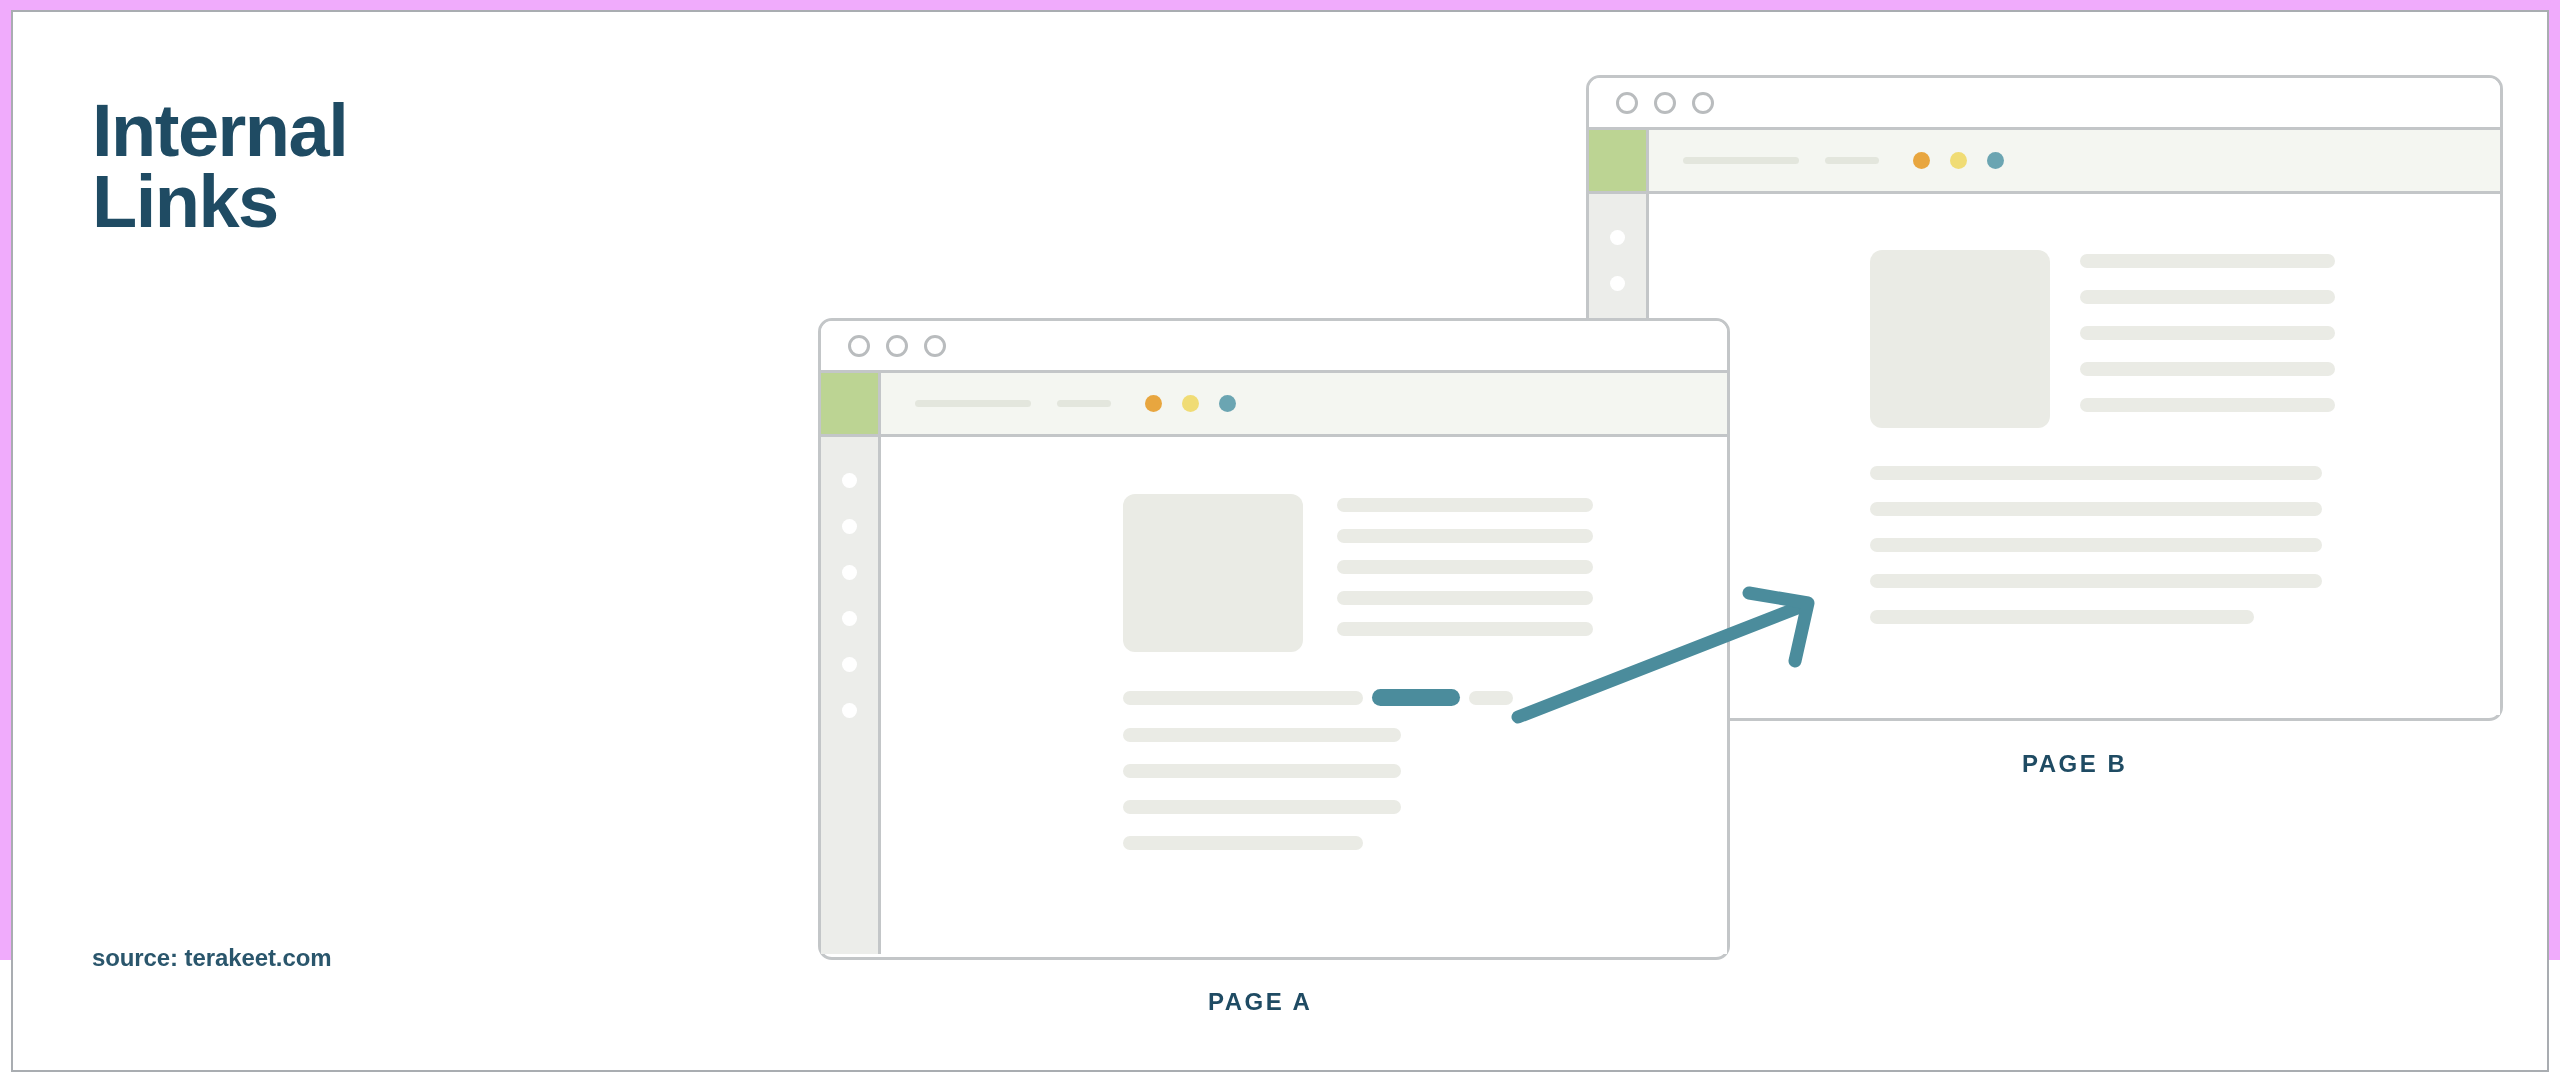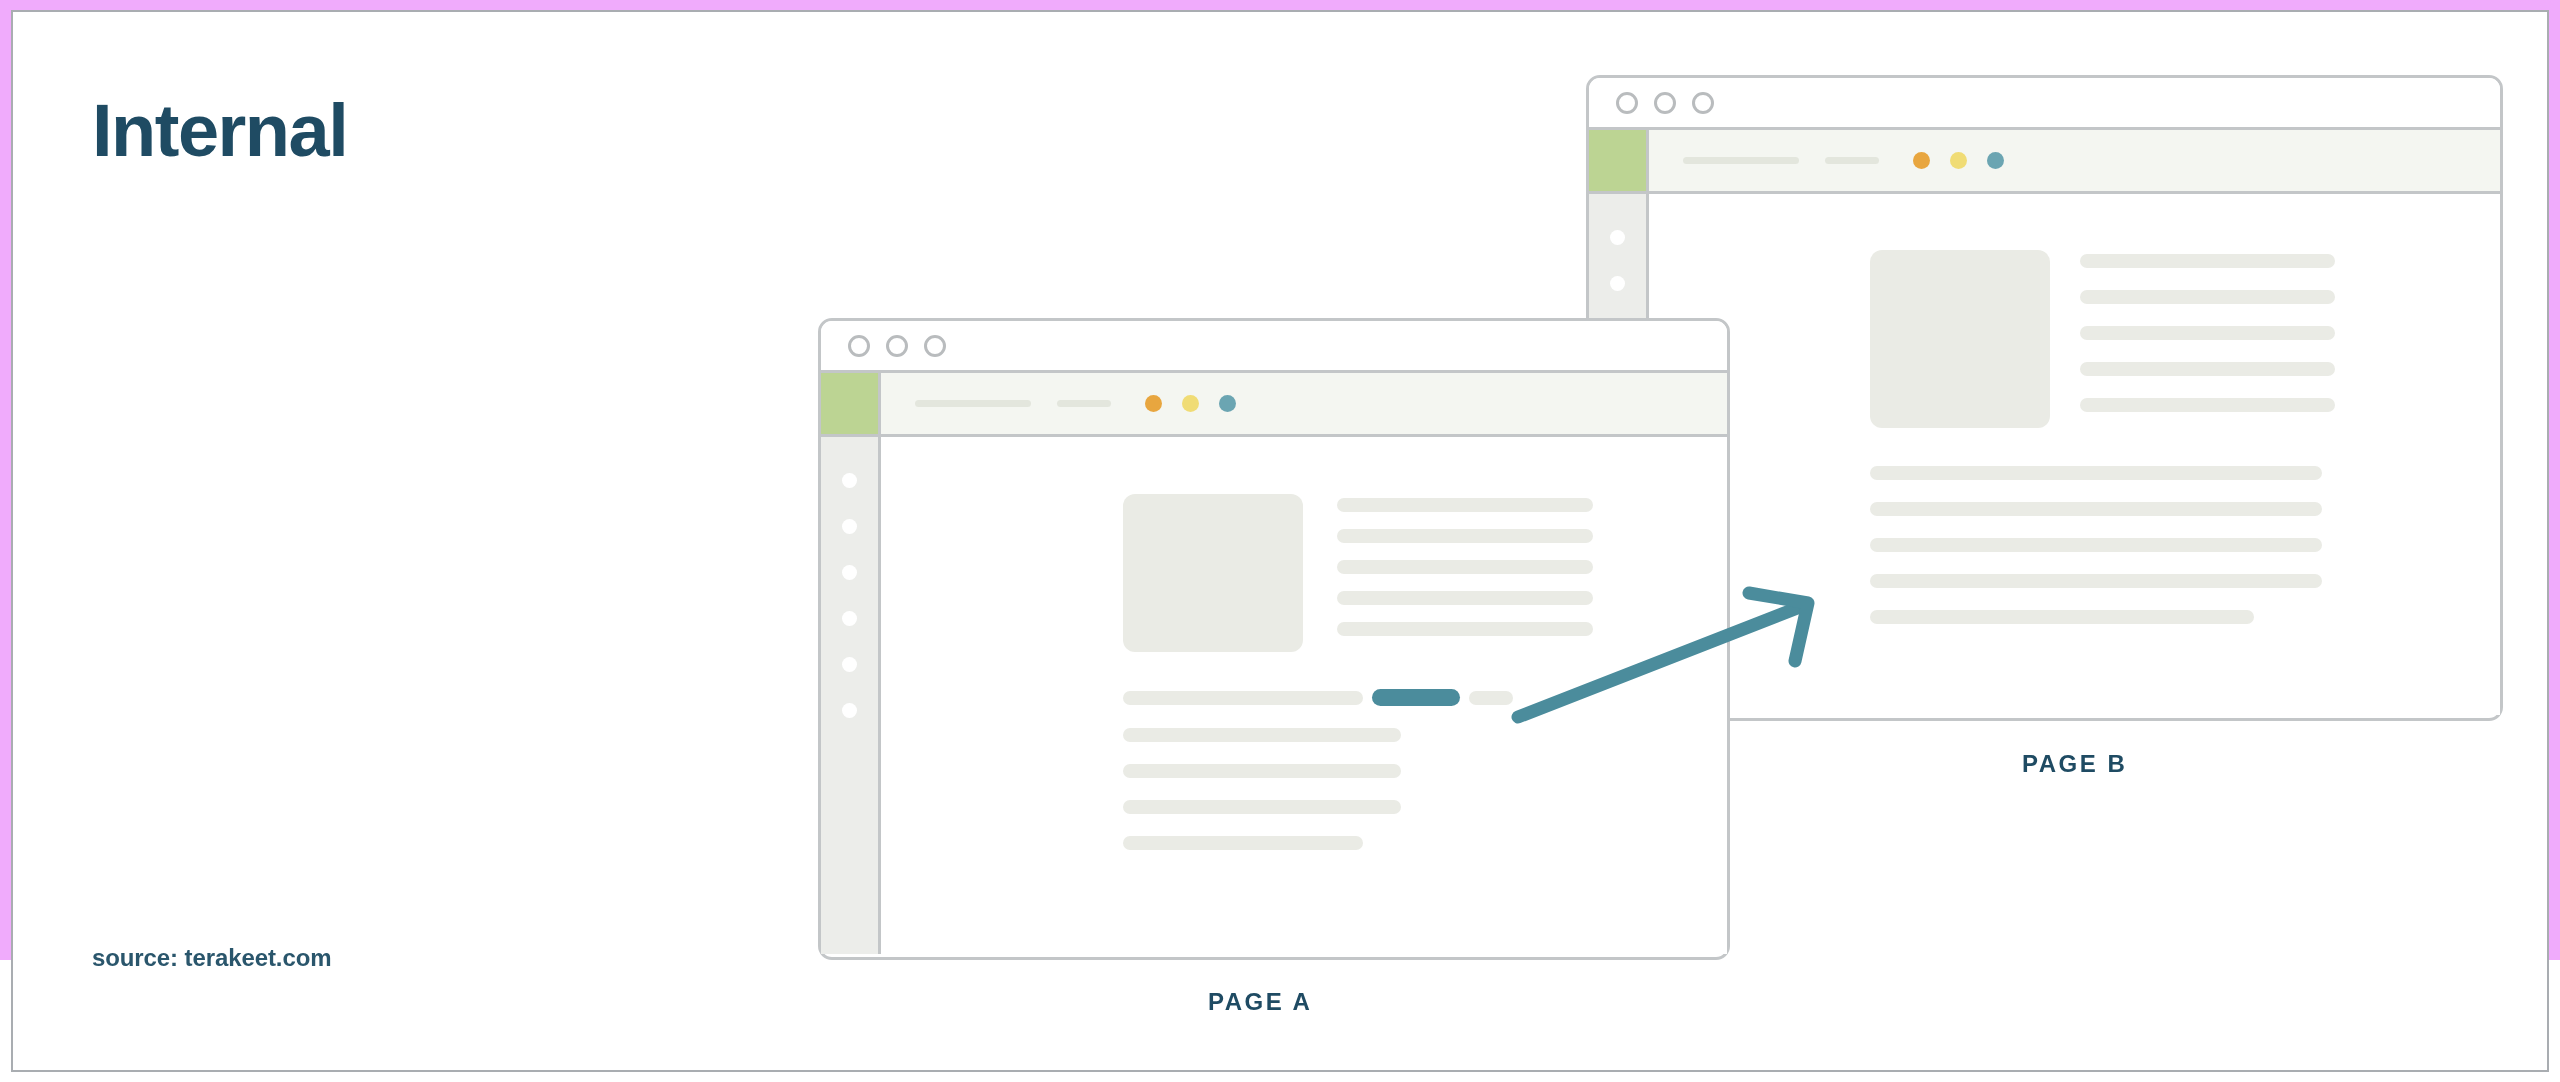--- a/index.html
+++ b/index.html
@@ -197,20 +197,21 @@
 </style>
 </head>
 <body>
 
 <div id="canvas">
   <div id="frame"></div>
 
   <div id="text-col">
     <div id="title">
       <div>Internal</div>
+      <div>Links</div>
     </div>
   </div>
   <div id="source">source: terakeet.com</div>
 
   <div class="browser" id="page-b">
     <div class="titlebar">
       <span class="dot-ctrl"></span>
       <span class="dot-ctrl"></span>
       <span class="dot-ctrl"></span>
     </div>

